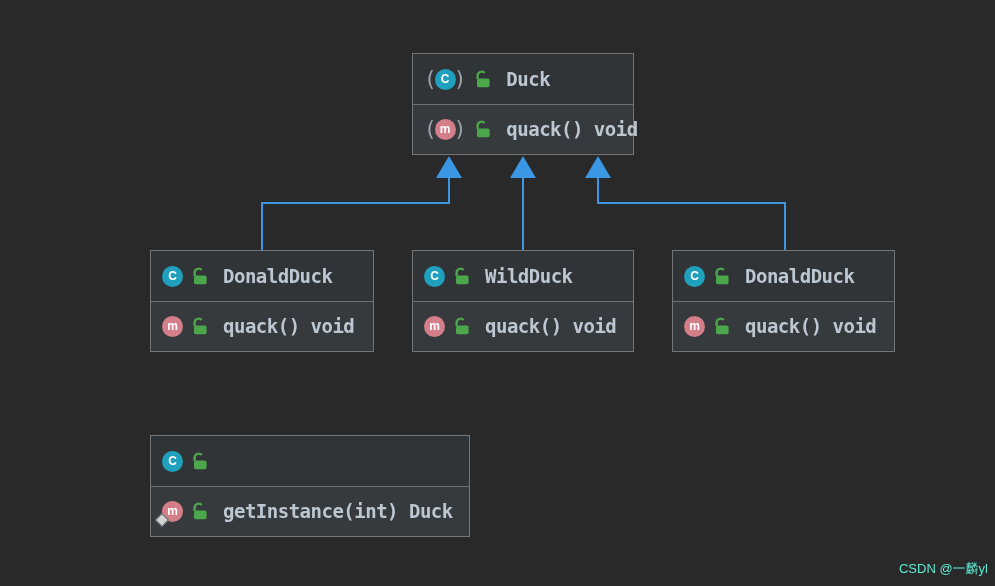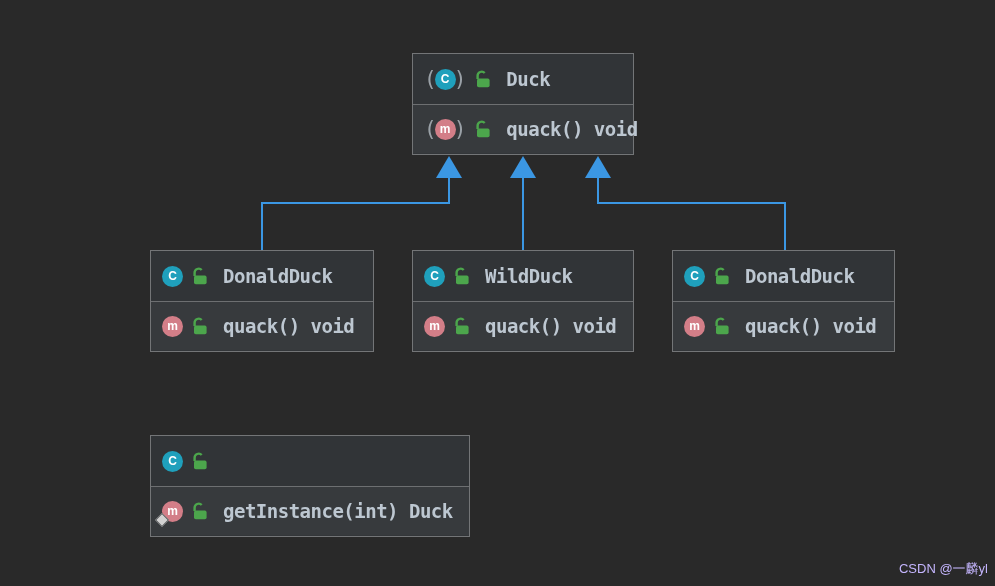--- a/index.html
+++ b/index.html
@@ -58,21 +58,21 @@
   .edge .h{height:2px;}
   .arrowhead{
     position:absolute;width:0;height:0;
     border-left:13px solid transparent;
     border-right:13px solid transparent;
     border-bottom:22px solid #3b97e3;
   }
   
   .watermark{
     position:absolute;right:7px;bottom:8px;
-    color:#c4b5fd;font-size:13px;
+    color:#5eead4;font-size:13px;
     font-family:"Liberation Sans",sans-serif;
   }
 </style>
 </head>
 <body>
 
 <div class="canvas">
 
   <div class="edge">
     <div class="arrowhead" style="left:436px;top:156px"></div>

